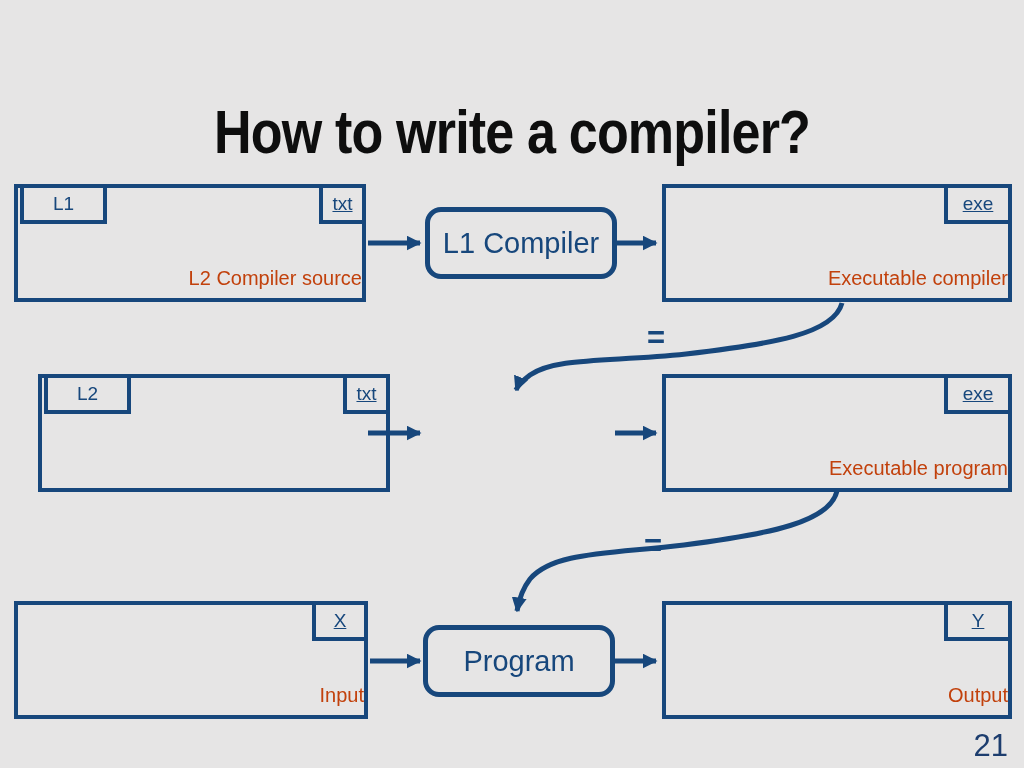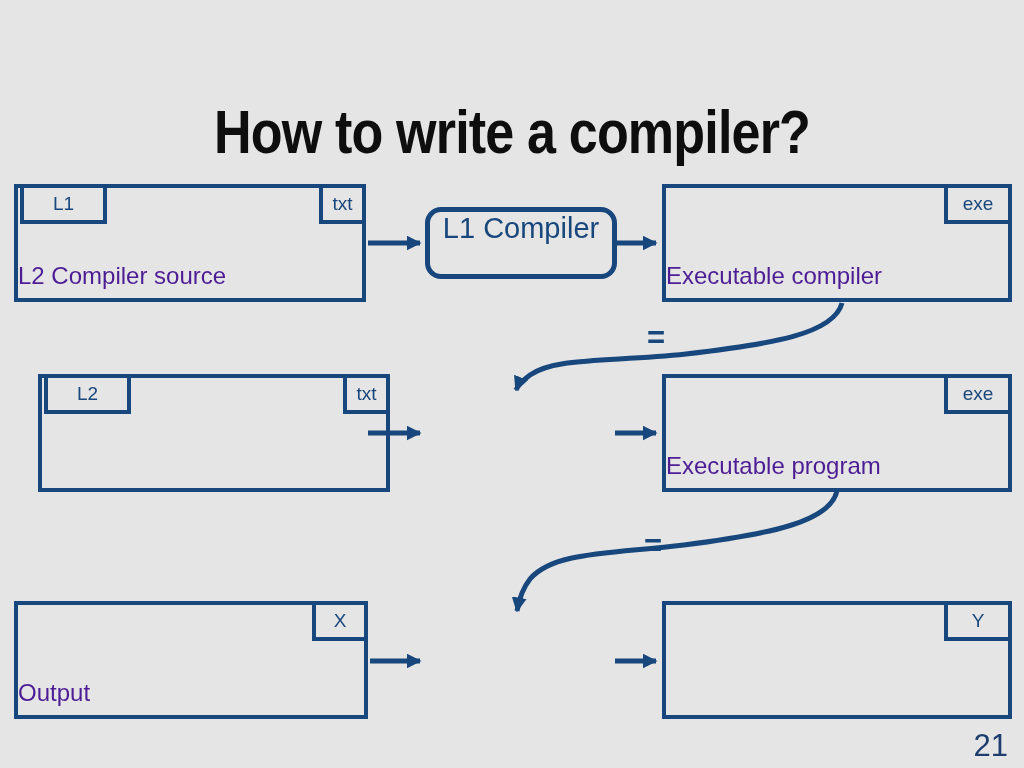--- a/index.html
+++ b/index.html
@@ -36,36 +36,36 @@
     box-sizing:border-box;
     border:4px solid #17477C;
     background:#e6e5e5;
     display:flex;
     align-items:center;
     justify-content:center;
     font-size:19px;
     color:#17477C;
   }
   .tab-left{left:2px;}
-  .tab-right{right:-4px;}
+  .tab-right{right:-4px;text-decoration:underline;}
   .doclabel{
     position:absolute;
     left:0; right:0; bottom:8px;
-    text-align:left;
-    font-size:24px;
-    color:#4c1d95;
+    text-align:right;
+    font-size:20px;
+    color:#c2410c;
   }
   .procbox{
     position:absolute;
     box-sizing:border-box;
     border:5px solid #17477C;
     border-radius:16px;
     background:transparent;
     display:flex;
-    align-items:flex-start;
+    align-items:center;
     justify-content:center;
     font-size:29px;
     color:#17477C;
   }
   .equals{
     position:absolute;
     width:40px;
     text-align:center;
     font-size:31px;
     font-weight:700;
@@ -148,25 +148,29 @@
     </div>
     <div class="doclabel">Executable program</div>
   </div>
 
   <span class="equals" style="left:633px; top:528px;">=</span>
 
   <div class="docbox" style="left:14px; top:601px; width:354px; height:118px;">
     <div class="tab tab-right" style="width:56px;">
       <span>X</span>
     </div>
-    <div class="doclabel">Output</div>
+    <div class="doclabel">Input</div>
   </div>
 
+  <div class="procbox" style="left:423px; top:625px; width:192px; height:72px;">
+    <span>Program</span>
+  </div>
 
   <div class="docbox" style="left:662px; top:601px; width:350px; height:118px;">
     <div class="tab tab-right" style="width:68px;">
       <span>Y</span>
     </div>
+    <div class="doclabel">Output</div>
   </div>
 
   <div class="pagenum">21</div>
 
 </div>
 
 </body></html>

